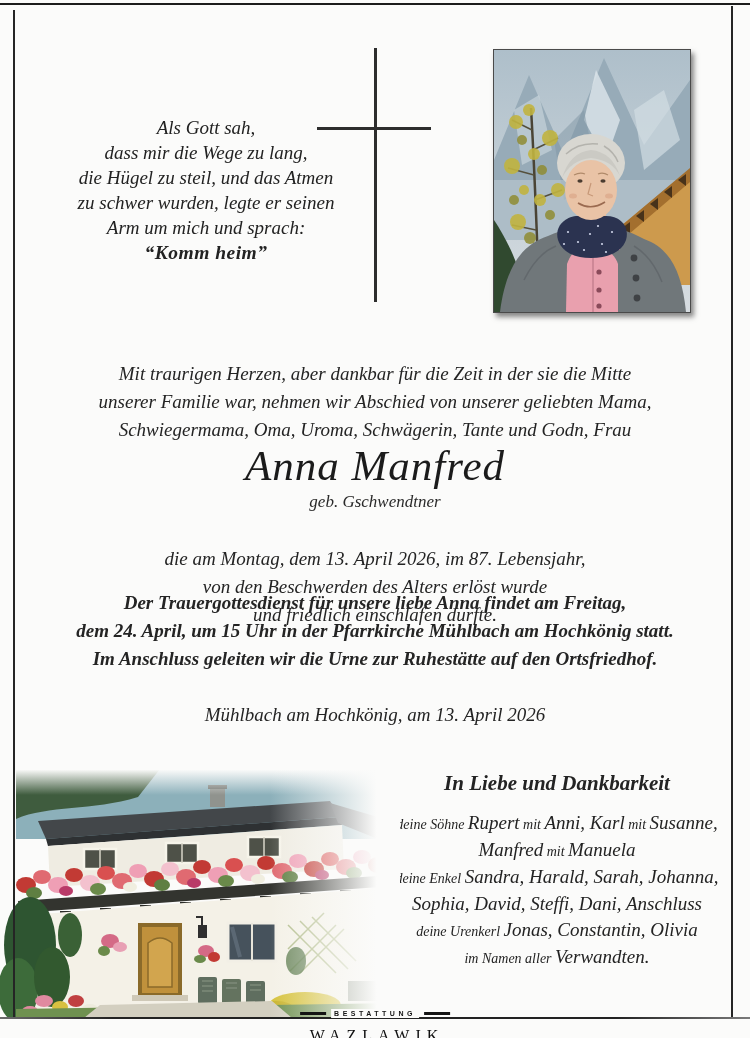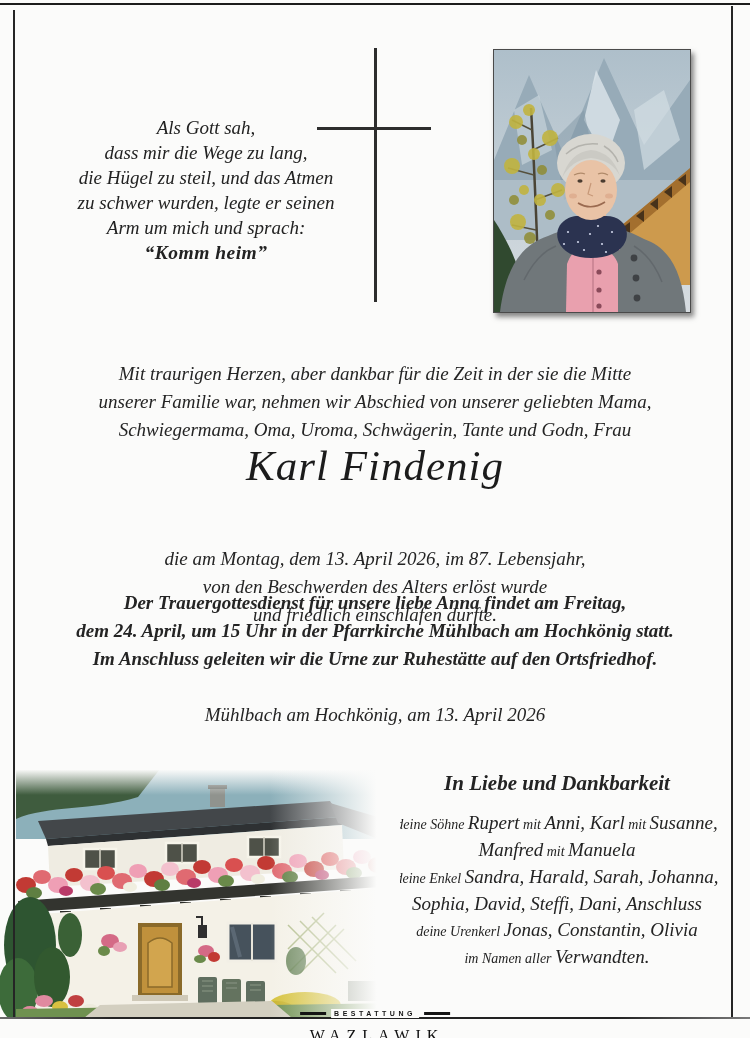--- a/index.html
+++ b/index.html
@@ -186,21 +186,22 @@
         <ellipse cx="79" cy="146" rx="4" ry="2.5" fill="#d9a183" opacity=".6"></ellipse>
         <ellipse cx="115" cy="146" rx="4" ry="2.5" fill="#d9a183" opacity=".6"></ellipse>
       </g>
     </g>
   </svg>
 </div>
 
 <div class="cblock intro">Mit traurigen Herzen, aber dankbar für die Zeit in der sie die Mitte<br>unserer Familie war, nehmen wir Abschied von unserer geliebten Mama,<br>Schwiegermama, Oma, Uroma, Schwägerin, Tante und Godn, Frau</div>
 
 <div class="name-block">
-  <div class="name">Karl Findenig</div>
+  <div class="name">Anna Manfred</div>
+  <div class="name-sub">geb. Gschwendtner</div>
 </div>
 
 <div class="cblock death">die am Montag, dem 13. April 2026, im 87. Lebensjahr,<br>von den Beschwerden des Alters erlöst wurde<br>und friedlich einschlafen durfte.</div>
 
 <div class="cblock service">Der Trauergottesdienst für unsere liebe Anna findet am Freitag,<br>dem 24. April, um 15 Uhr in der Pfarrkirche Mühlbach am Hochkönig statt.<br>Im Anschluss geleiten wir die Urne zur Ruhestätte auf den Ortsfriedhof.</div>
 
 <div class="cblock place-date">Mühlbach am Hochkönig, am 13. April 2026</div>
 
 <div class="closing">
   <div class="closing-heading">In Liebe und Dankbarkeit</div>

